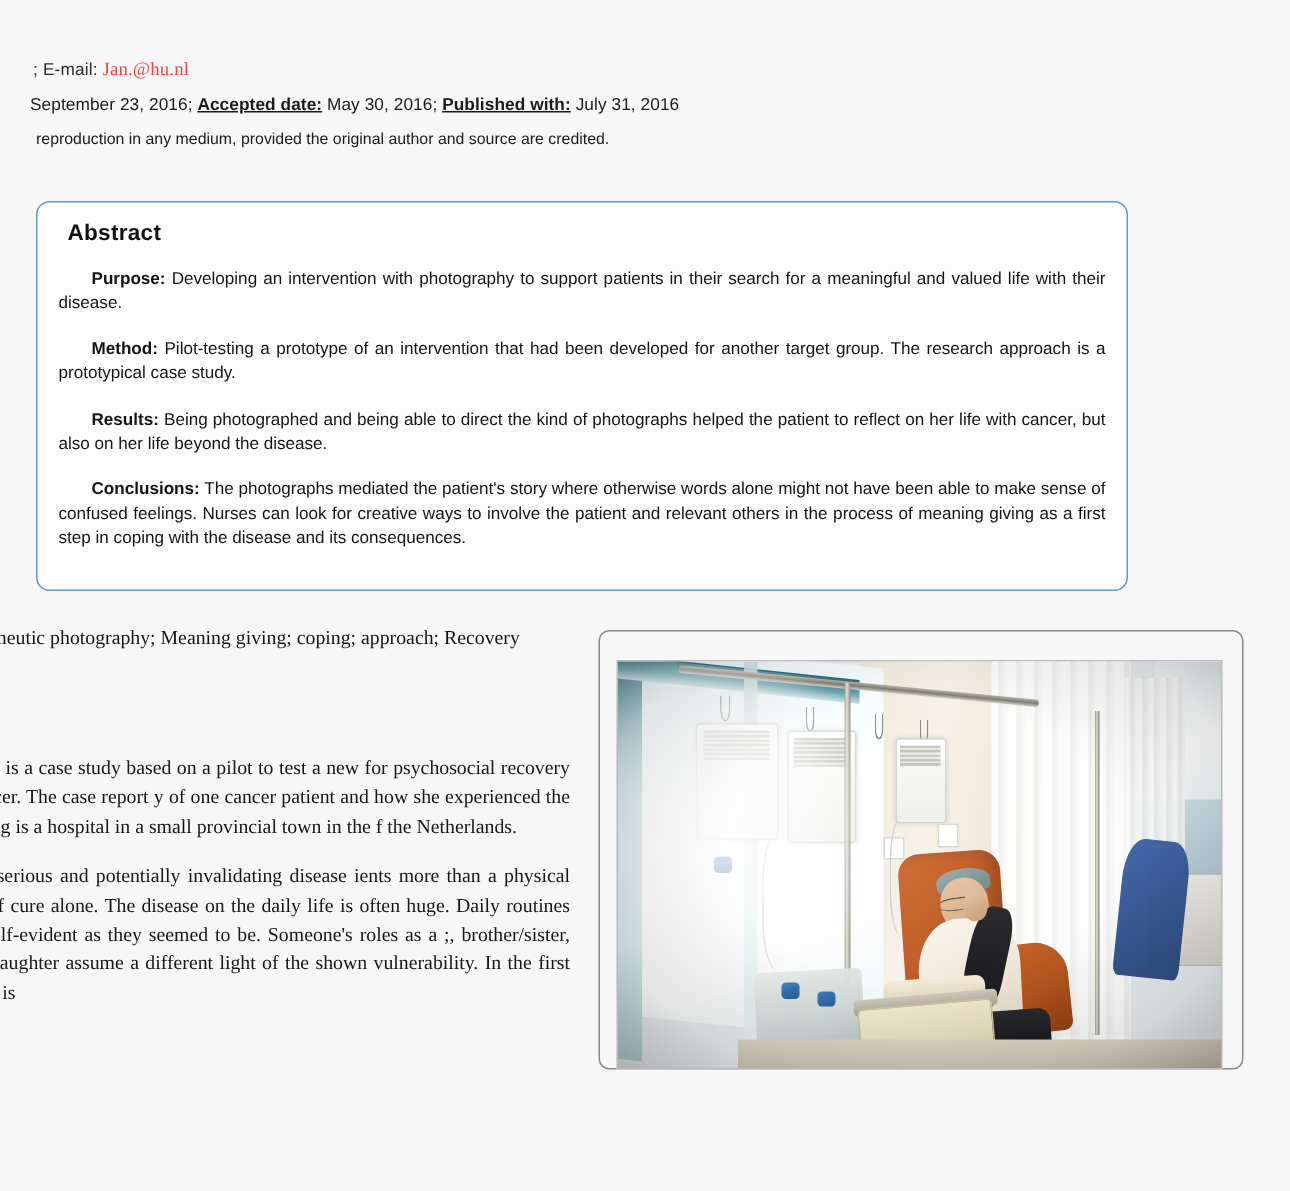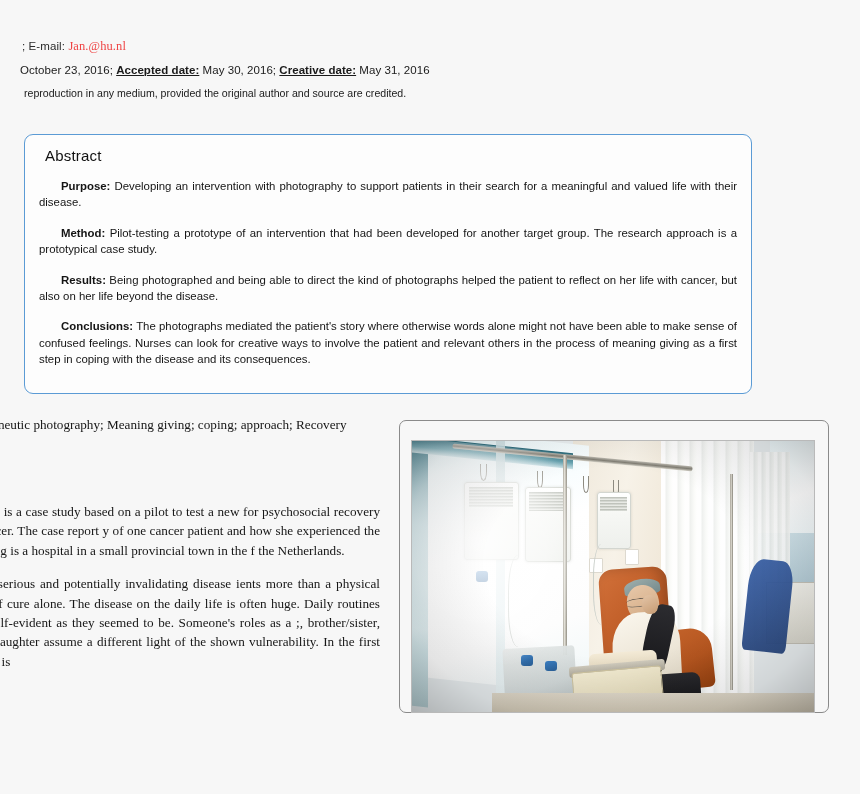--- a/index.html
+++ b/index.html
@@ -77,21 +77,21 @@
     width: 728px;
     height: 260px;
     border: 1.5px solid #5b9bd5;
     border-radius: 9px;
     background: #fdfdfd;
     box-sizing: border-box;
     padding: 10px 14px 8px 14px;
   }
   .abstract-title {
     font-size: 15px;
-    font-weight: normal;
+    font-weight: bold;
     color: #111;
     margin: 2px 0 0 6px;
     letter-spacing: 0.2px;
   }
   .abstract-para {
     font-size: 11.4px;
     line-height: 16.4px;
     color: #141414;
     text-align: justify;
     margin: 14px 0 0 0;
@@ -371,25 +371,25 @@
 <body>
 
 <div class="page">
 
   <div class="meta-email">
     <span class="lead">; E-mail:</span>
     <a class="email-link" href="#">Jan.@hu.nl</a>
   </div>
 
   <div class="meta-dates">
-    <span>October 23, 2016;</span>
+    <span>September 23, 2016;</span>
     <b>Accepted date:</b>
     <span>May 30, 2016;</span>
-    <b>Creative date:</b>
-    <span>May 31, 2016</span>
+    <b>Published with:</b>
+    <span>July 31, 2016</span>
   </div>
 
   <div class="meta-license">
     <span class="l2">reproduction in any medium, provided the original author and source are credited.</span>
   </div>
 
   <div class="abstract-box">
     <div class="abstract-title">Abstract</div>
 
     <p class="abstract-para">

